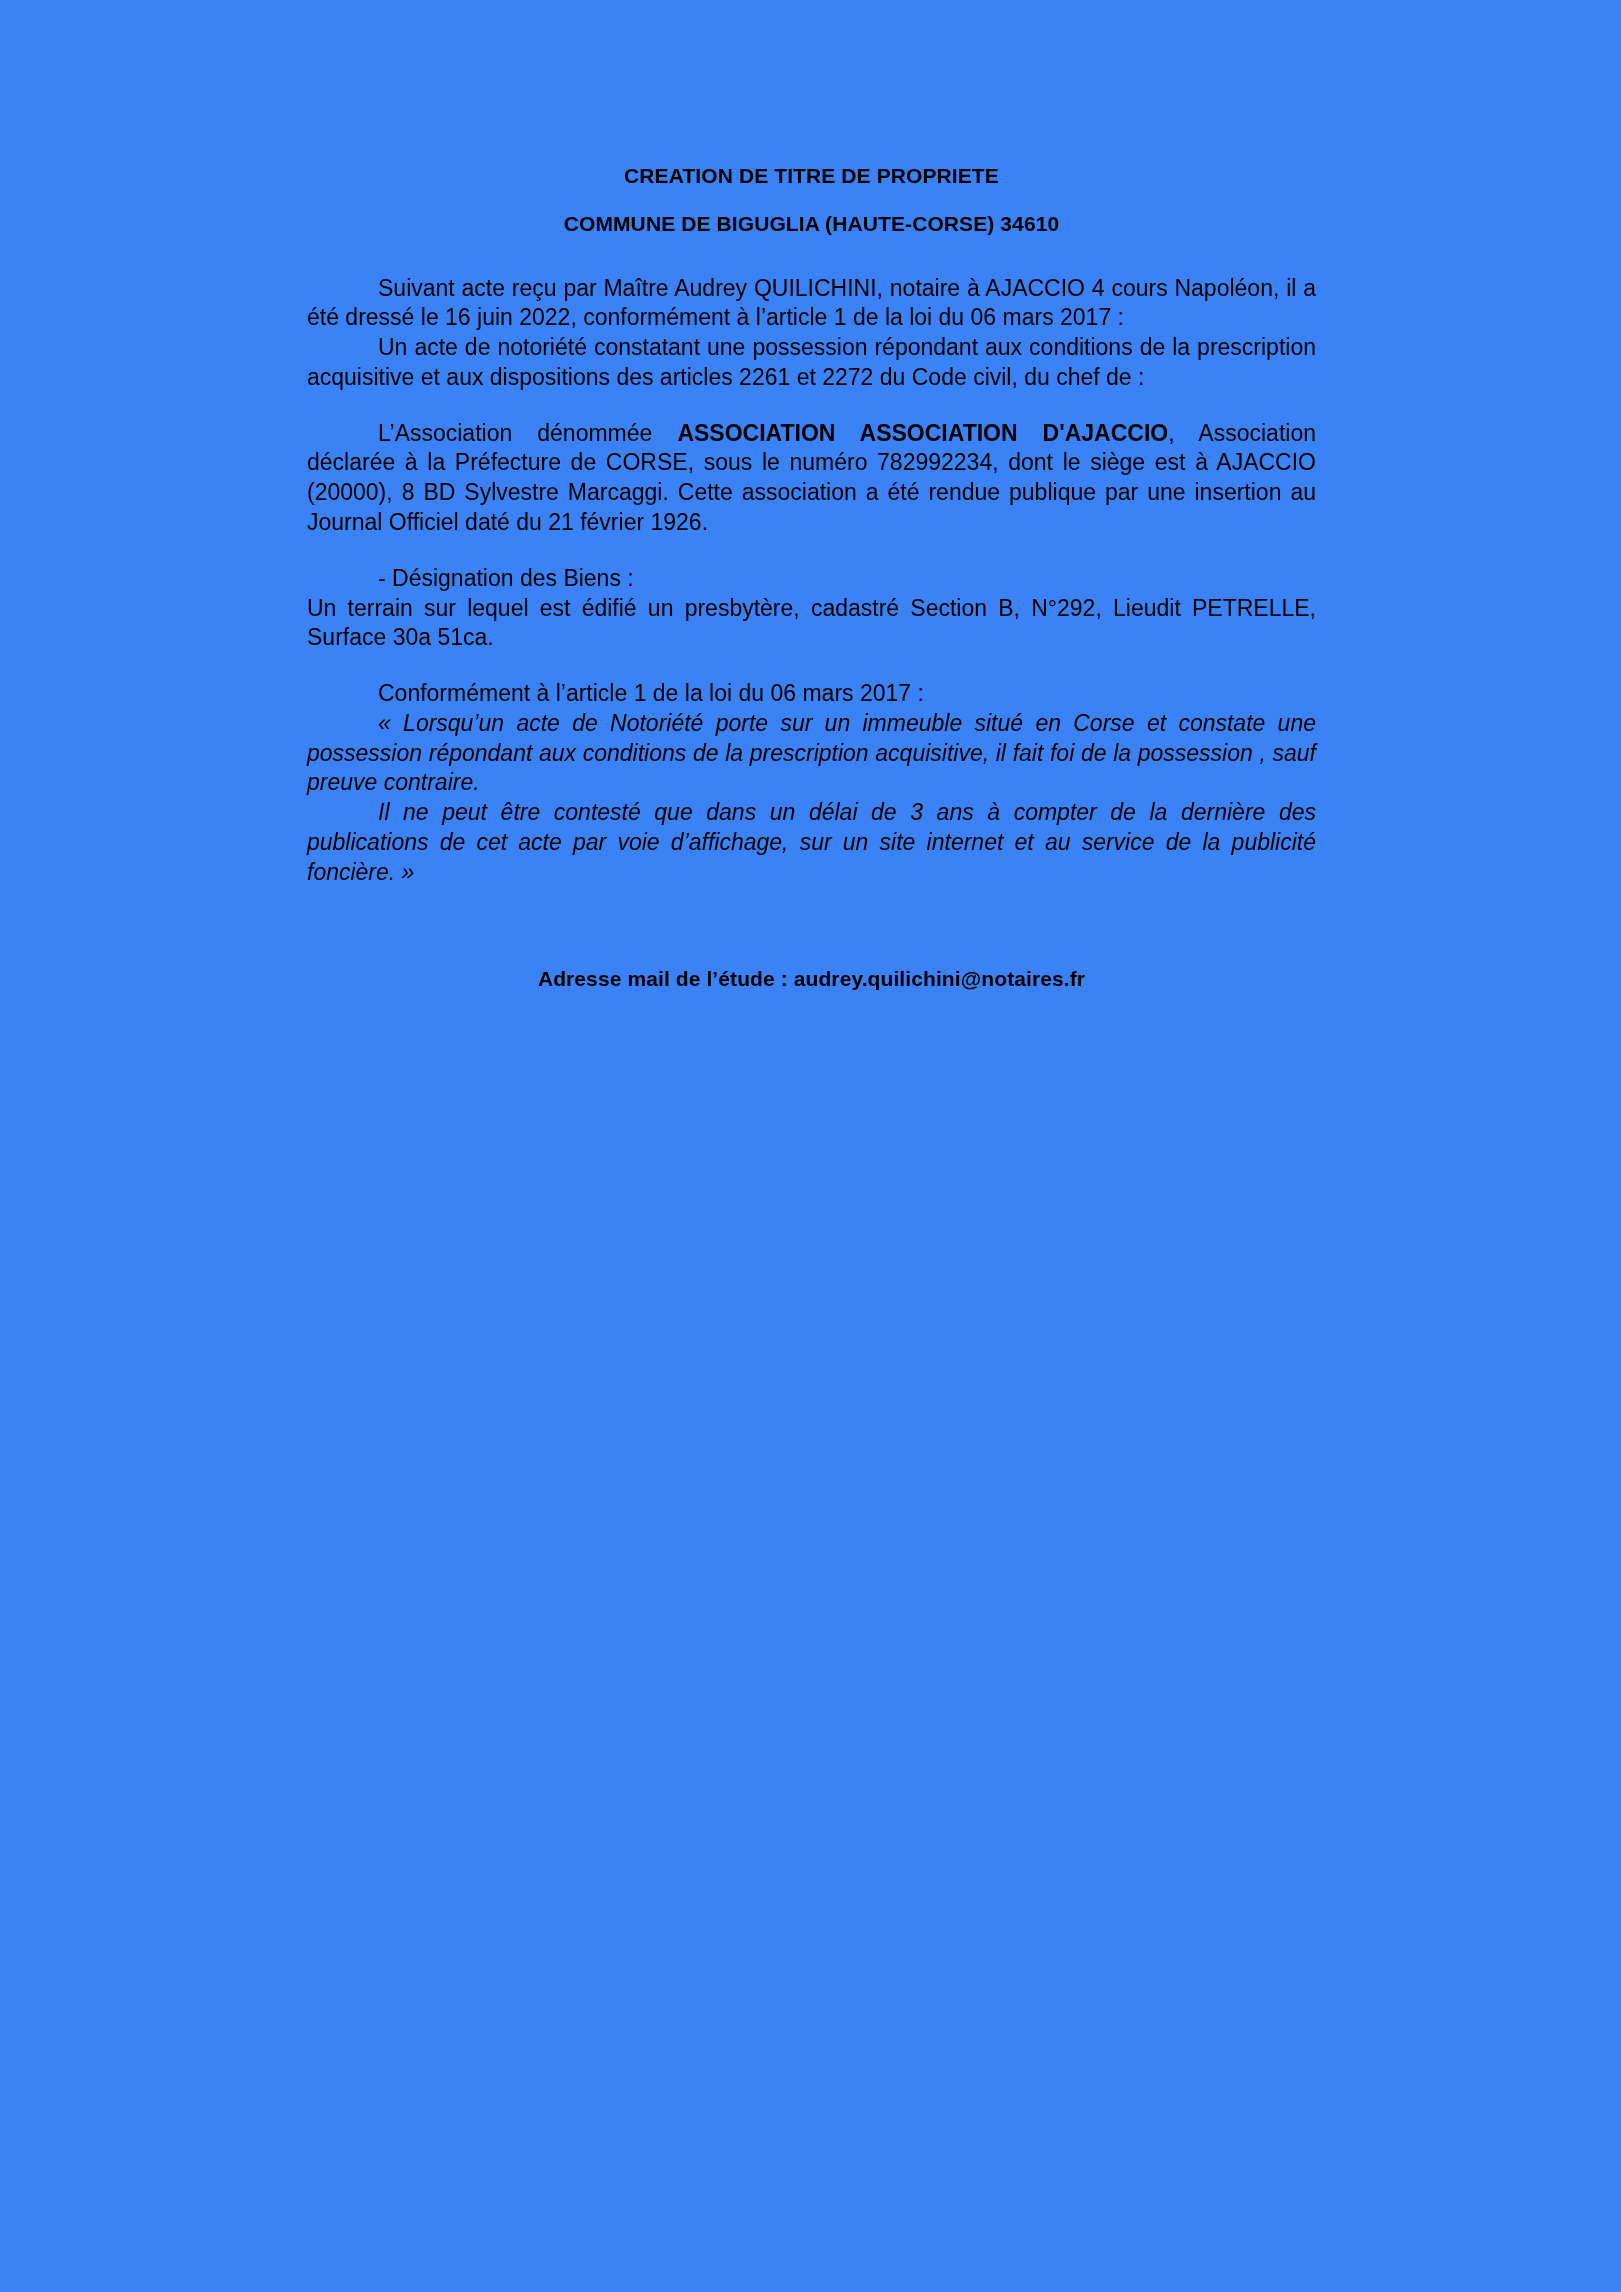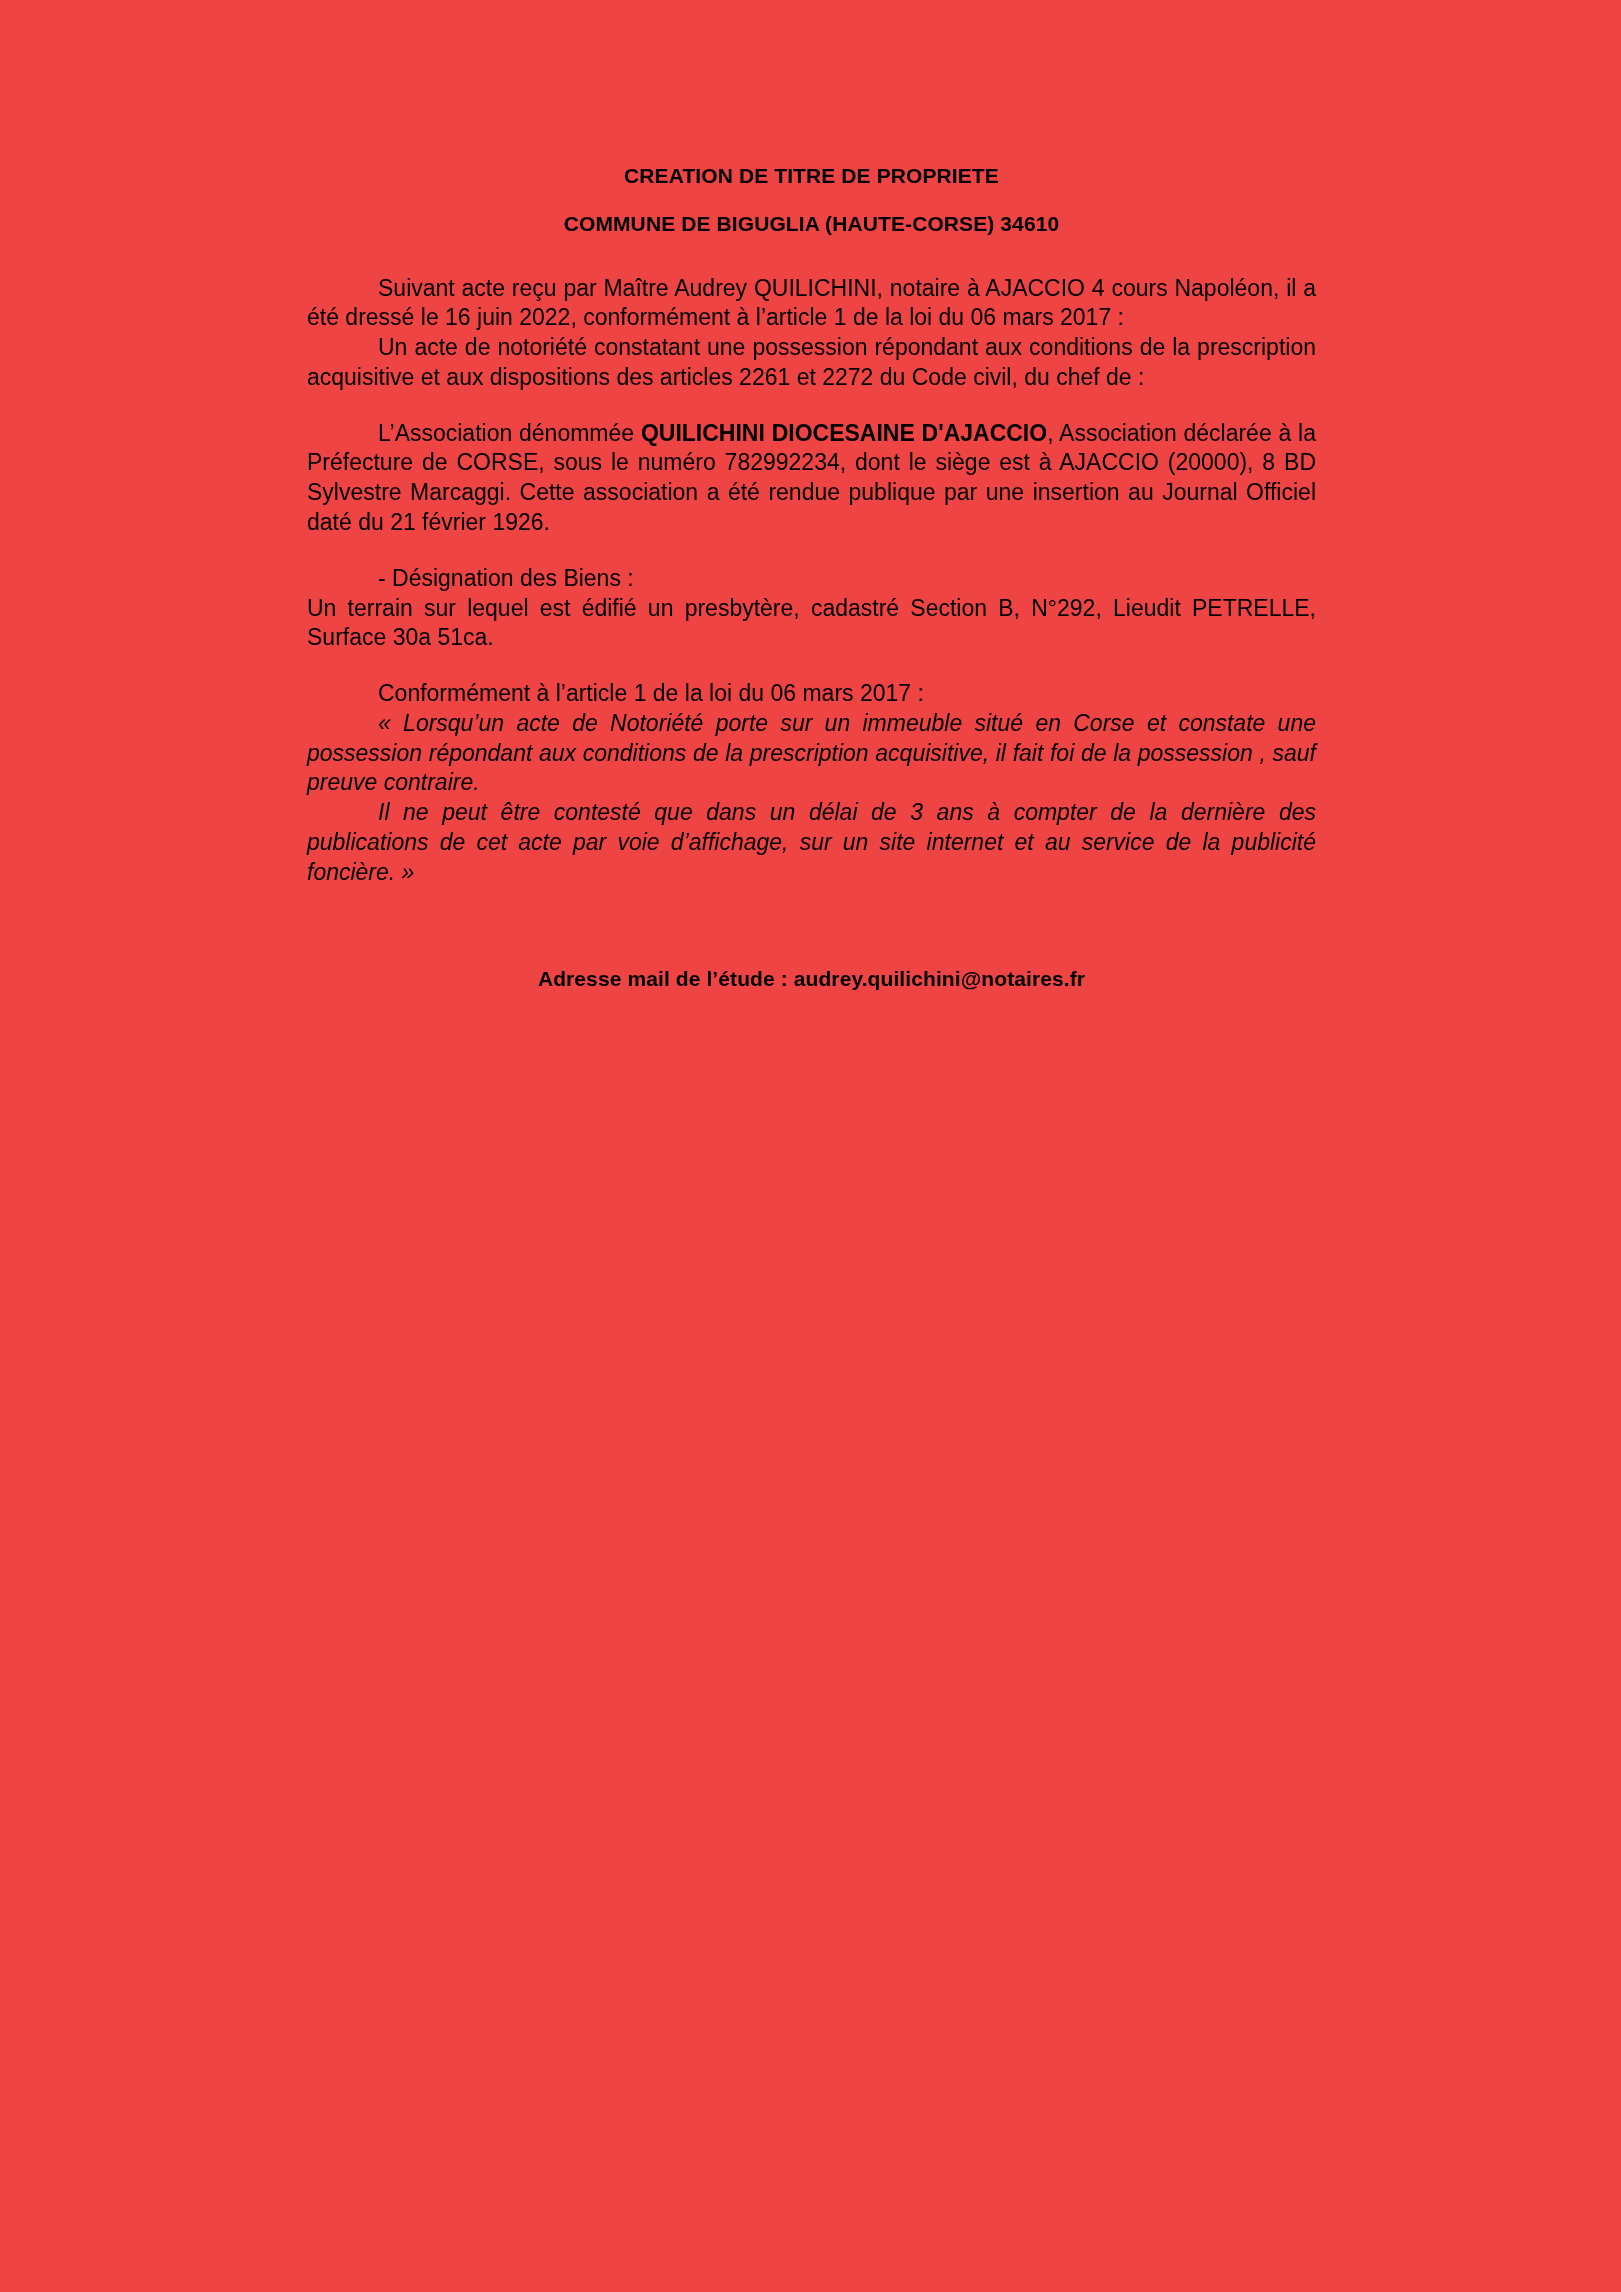--- a/index.html
+++ b/index.html
@@ -8,21 +8,21 @@
     background: #ffffff;
   }
   body {
     font-family: "Liberation Sans", sans-serif;
     color: #000000;
   }
   .page {
     position: relative;
     width: 1621px;
     height: 2293px;
-    background: #ef4444;
+    background: #3b82f6;
     margin: 0 auto;
     overflow: hidden;
   }
   .content {
     position: absolute;
     left: 307px;
     top: 165px;
     width: 1009px;
   }
   .title-block {
@@ -79,21 +79,21 @@
       <p class="title-line first">CREATION DE TITRE DE PROPRIETE</p>
       <p class="title-line second">COMMUNE DE BIGUGLIA (HAUTE-CORSE) 34610</p>
     </div>
 
     <p class="para indent">Suivant acte reçu par Maître Audrey QUILICHINI, notaire à AJACCIO 4 cours Napoléon, il a été dressé le 16 juin 2022, conformément à l’article 1 de la loi du 06 mars 2017 :</p>
 
     <p class="para indent">Un acte de notoriété constatant une possession répondant aux conditions de la prescription acquisitive et aux dispositions des articles 2261 et 2272 du Code civil, du chef de :</p>
 
     <div class="gap-md"></div>
 
-    <p class="para indent"><span>L’Association dénommée </span><span class="bold">QUILICHINI DIOCESAINE D'AJACCIO</span><span>, Association déclarée à la Préfecture de CORSE, sous le numéro 782992234, dont le siège est à AJACCIO (20000), 8 BD Sylvestre Marcaggi. Cette association a été rendue publique par une insertion au Journal Officiel daté du 21 février 1926.</span></p>
+    <p class="para indent"><span>L’Association dénommée </span><span class="bold">ASSOCIATION ASSOCIATION D'AJACCIO</span><span>, Association déclarée à la Préfecture de CORSE, sous le numéro 782992234, dont le siège est à AJACCIO (20000), 8 BD Sylvestre Marcaggi. Cette association a été rendue publique par une insertion au Journal Officiel daté du 21 février 1926.</span></p>
 
     <div class="gap-md"></div>
 
     <p class="para indent">- Désignation des Biens :</p>
 
     <p class="para noindent">Un terrain sur lequel est édifié un presbytère, cadastré Section B, N°292, Lieudit PETRELLE, Surface 30a 51ca.</p>
 
     <div class="gap-md"></div>
 
     <p class="para indent">Conformément à l’article 1 de la loi du 06 mars 2017 :</p>

